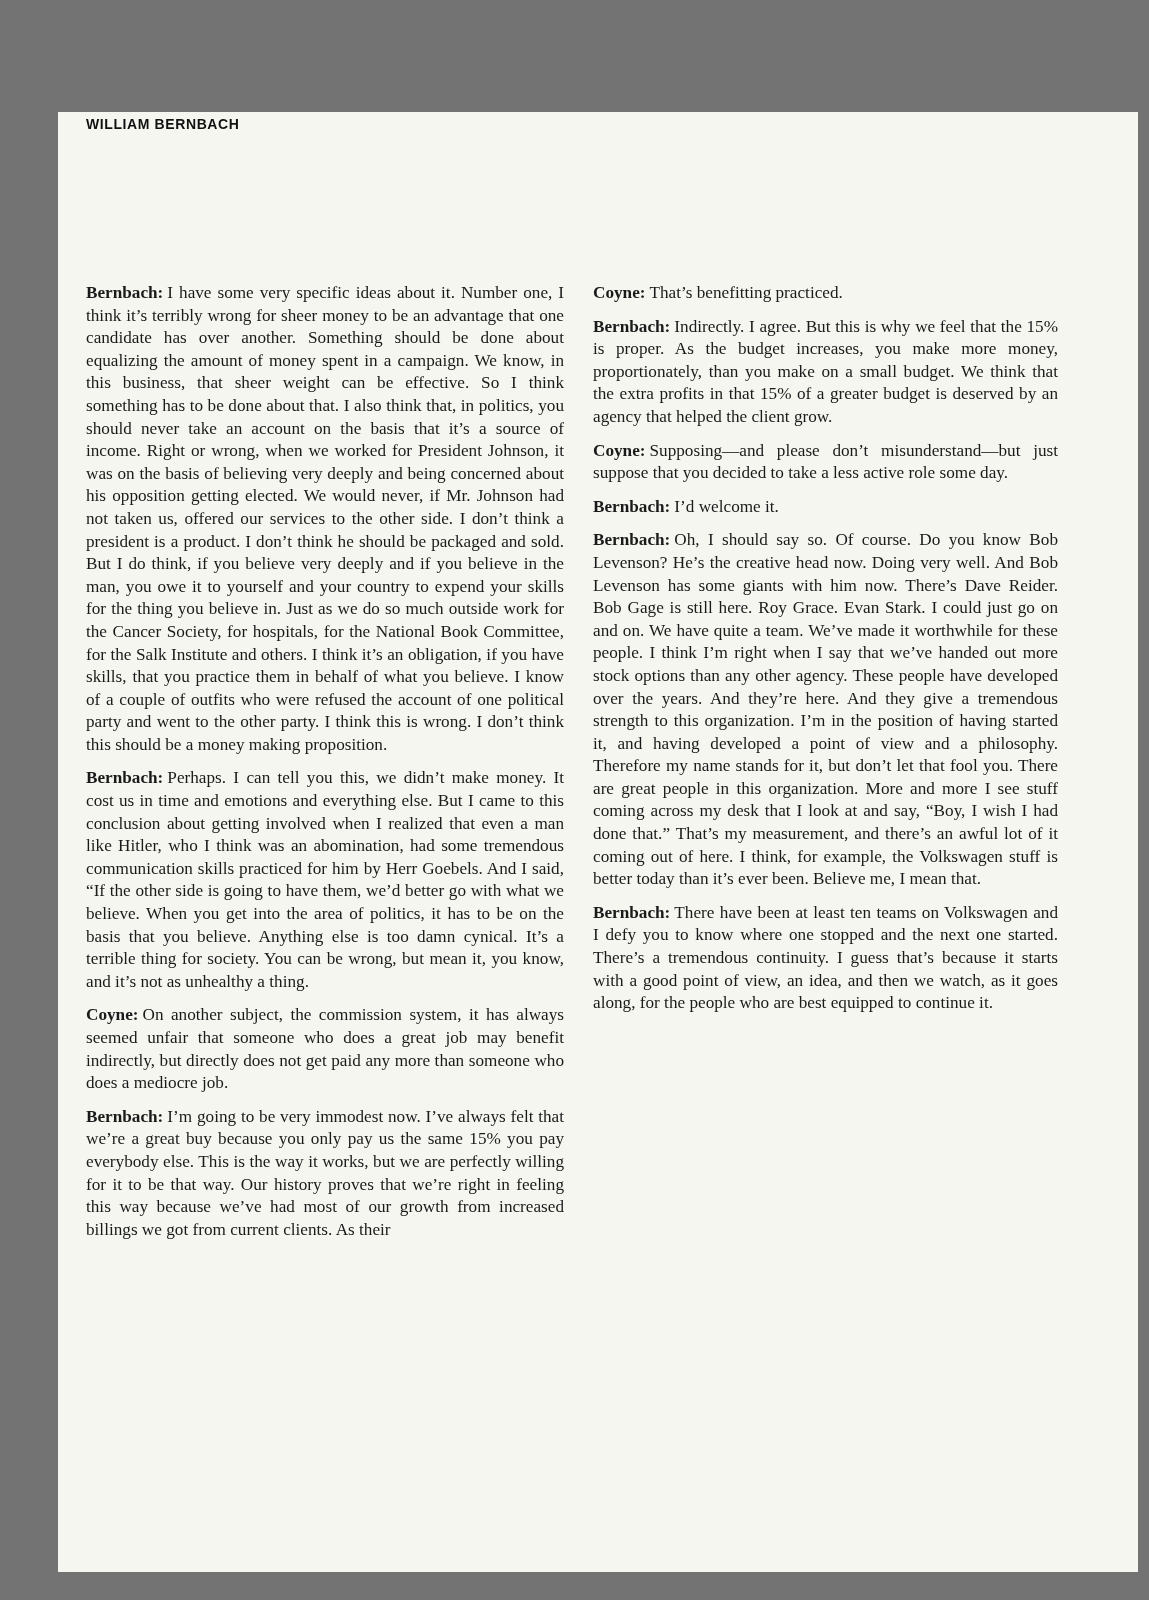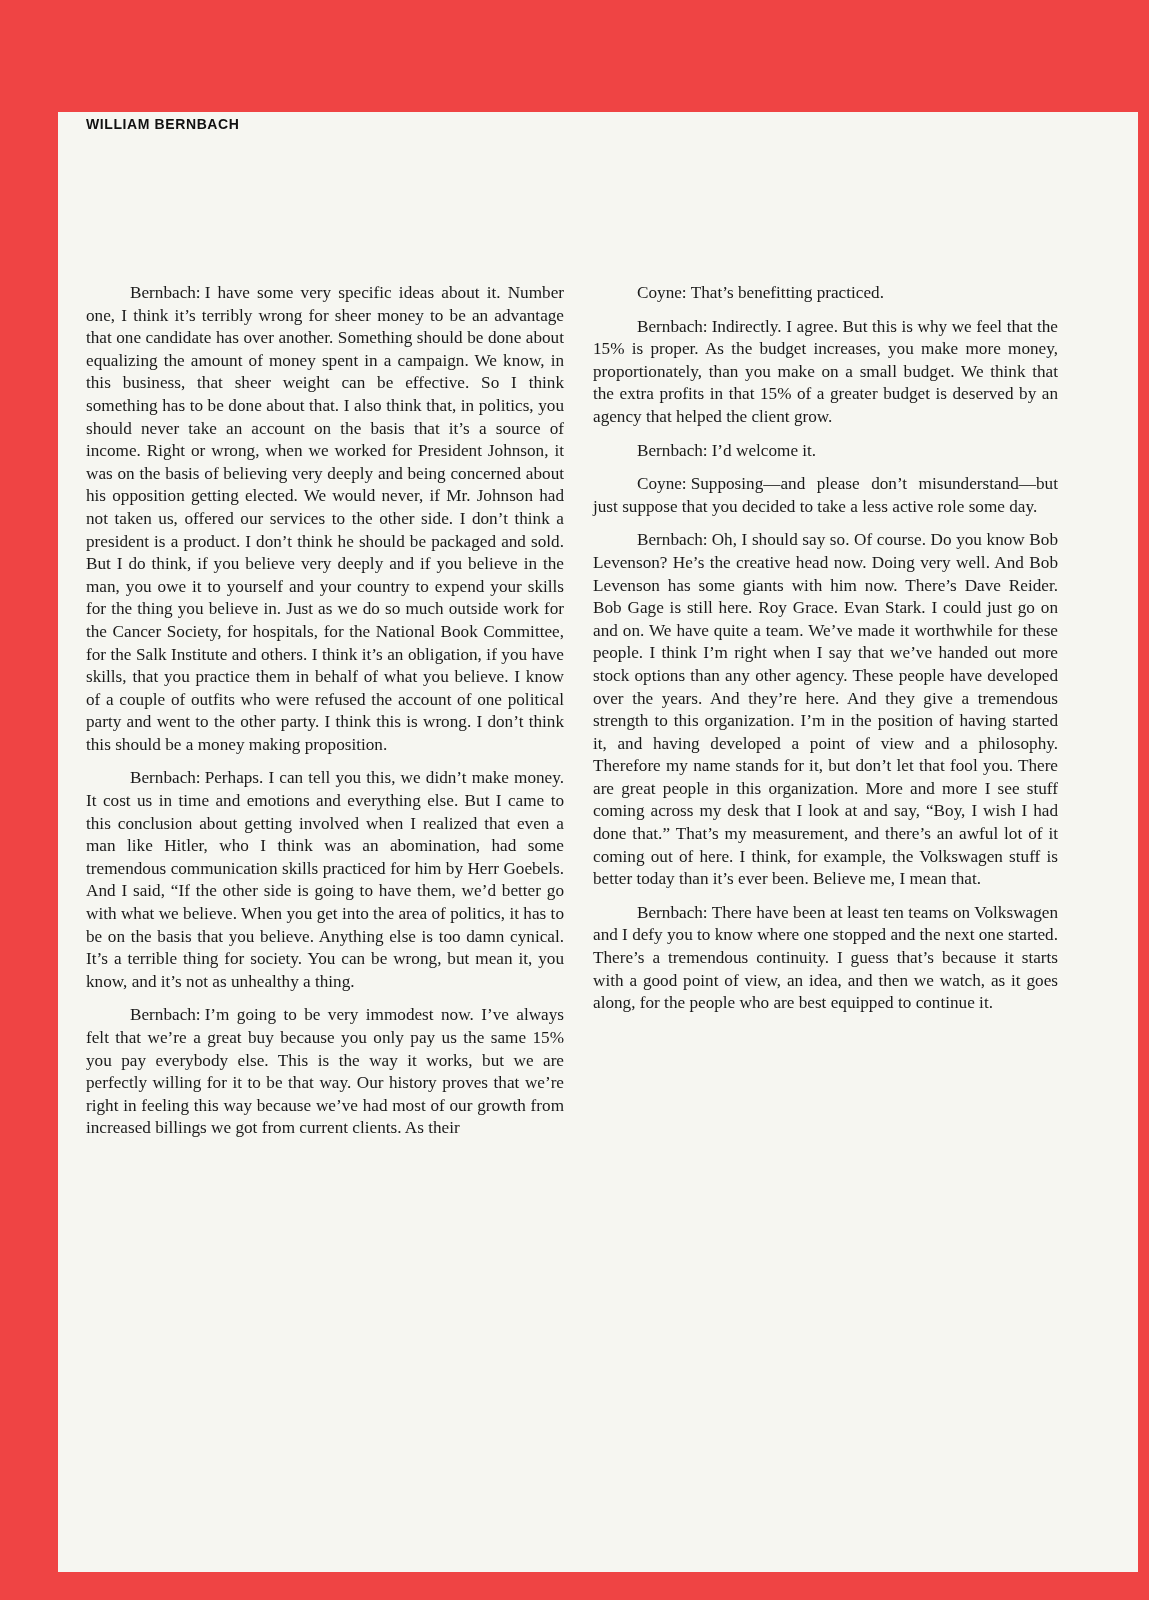--- a/index.html
+++ b/index.html
@@ -7,21 +7,21 @@
     width: 1149px;
     height: 1600px;
     background: #fbfbf7;
     position: relative;
     overflow: hidden;
     color: #1c1c1c;
   }
   .page {
     position: absolute;
     left: 0; top: 0; width: 1149px; height: 1600px;
-    background: #ef4444;
+    background: #737373;
   }
   .page-inner {
     position: absolute;
     left: 58px; top: 112px; width: 1080px; height: 1460px;
     background: #f6f6f1;
   }
   .running-head {
     position: absolute;
     left: 86px;
     top: 116px;
@@ -37,37 +37,38 @@
     width: 478px;
     font-family: "Liberation Serif", serif;
     font-size: 17.2px;
     line-height: 22.6px;
     text-align: justify;
     color: #1a1a1a;
   }
   .col-left { left: 86px; }
   .col-right { left: 593px; width: 465px; }
   .para { margin: 0 0 11px 0; }
-  .speaker { font-weight: normal; margin-right: 4px; margin-left: 44px; }
+  .speaker { font-weight: bold; margin-right: 4px; }
 </style>
 </head>
 <body>
 
 <div class="page">
   <div class="page-inner"></div>
 
   <div class="running-head">WILLIAM BERNBACH</div>
 
   <div class="col col-left">
     <p class="para"><span class="speaker">Bernbach:</span><span>I have some very specific ideas about it. Number one, I think it’s terribly wrong for sheer money to be an advantage that one candidate has over another. Something should be done about equalizing the amount of money spent in a campaign. We know, in this business, that sheer weight can be effective. So I think something has to be done about that. I also think that, in politics, you should never take an account on the basis that it’s a source of income. Right or wrong, when we worked for President Johnson, it was on the basis of believing very deeply and being concerned about his opposition getting elected. We would never, if Mr. Johnson had not taken us, offered our services to the other side. I don’t think a president is a product. I don’t think he should be packaged and sold. But I do think, if you believe very deeply and if you believe in the man, you owe it to yourself and your country to expend your skills for the thing you believe in. Just as we do so much outside work for the Cancer Society, for hospitals, for the National Book Committee, for the Salk Institute and others. I think it’s an obligation, if you have skills, that you practice them in behalf of what you believe. I know of a couple of outfits who were refused the account of one political party and went to the other party. I think this is wrong. I don’t think this should be a money making proposition.</span></p>
     <p class="para"><span class="speaker">Bernbach:</span><span>Perhaps. I can tell you this, we didn’t make money. It cost us in time and emotions and everything else. But I came to this conclusion about getting involved when I realized that even a man like Hitler, who I think was an abomination, had some tremendous communication skills practiced for him by Herr Goebels. And I said, “If the other side is going to have them, we’d better go with what we believe. When you get into the area of politics, it has to be on the basis that you believe. Anything else is too damn cynical. It’s a terrible thing for society. You can be wrong, but mean it, you know, and it’s not as unhealthy a thing.</span></p>
+    <p class="para"><span class="speaker">Coyne:</span><span>On another subject, the commission system, it has always seemed unfair that someone who does a great job may benefit indirectly, but directly does not get paid any more than someone who does a mediocre job.</span></p>
     <p class="para"><span class="speaker">Bernbach:</span><span>I’m going to be very immodest now. I’ve always felt that we’re a great buy because you only pay us the same 15% you pay everybody else. This is the way it works, but we are perfectly willing for it to be that way. Our history proves that we’re right in feeling this way because we’ve had most of our growth from increased billings we got from current clients. As their</span></p>
   </div>
 
   <div class="col col-right">
     <p class="para"><span class="speaker">Coyne:</span><span>That’s benefitting practiced.</span></p>
     <p class="para"><span class="speaker">Bernbach:</span><span>Indirectly. I agree. But this is why we feel that the 15% is proper. As the budget increases, you make more money, proportionately, than you make on a small budget. We think that the extra profits in that 15% of a greater budget is deserved by an agency that helped the client grow.</span></p>
+    <p class="para"><span class="speaker">Coyne:</span><span>Supposing—and please don’t misunderstand—but just suppose that you decided to take a less active role some day.</span></p>
     <p class="para"><span class="speaker">Bernbach:</span><span>I’d welcome it.</span></p>
-    <p class="para"><span class="speaker">Coyne:</span><span>Supposing—and please don’t misunderstand—but just suppose that you decided to take a less active role some day.</span></p>
     <p class="para"><span class="speaker">Bernbach:</span><span>Oh, I should say so. Of course. Do you know Bob Levenson? He’s the creative head now. Doing very well. And Bob Levenson has some giants with him now. There’s Dave Reider. Bob Gage is still here. Roy Grace. Evan Stark. I could just go on and on. We have quite a team. We’ve made it worthwhile for these people. I think I’m right when I say that we’ve handed out more stock options than any other agency. These people have developed over the years. And they’re here. And they give a tremendous strength to this organization. I’m in the position of having started it, and having developed a point of view and a philosophy. Therefore my name stands for it, but don’t let that fool you. There are great people in this organization. More and more I see stuff coming across my desk that I look at and say, “Boy, I wish I had done that.” That’s my measurement, and there’s an awful lot of it coming out of here. I think, for example, the Volkswagen stuff is better today than it’s ever been. Believe me, I mean that.</span></p>
     <p class="para"><span class="speaker">Bernbach:</span><span>There have been at least ten teams on Volkswagen and I defy you to know where one stopped and the next one started. There’s a tremendous continuity. I guess that’s because it starts with a good point of view, an idea, and then we watch, as it goes along, for the people who are best equipped to continue it.</span></p>
   </div>
 </div>
 
 </body></html>

